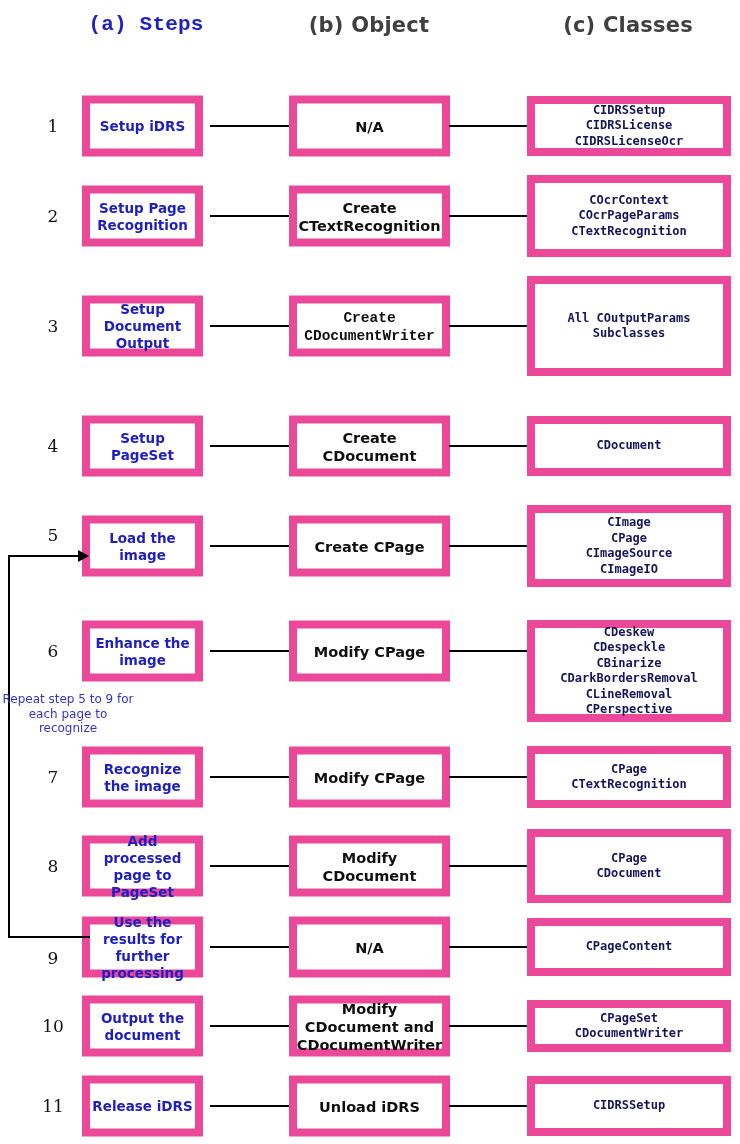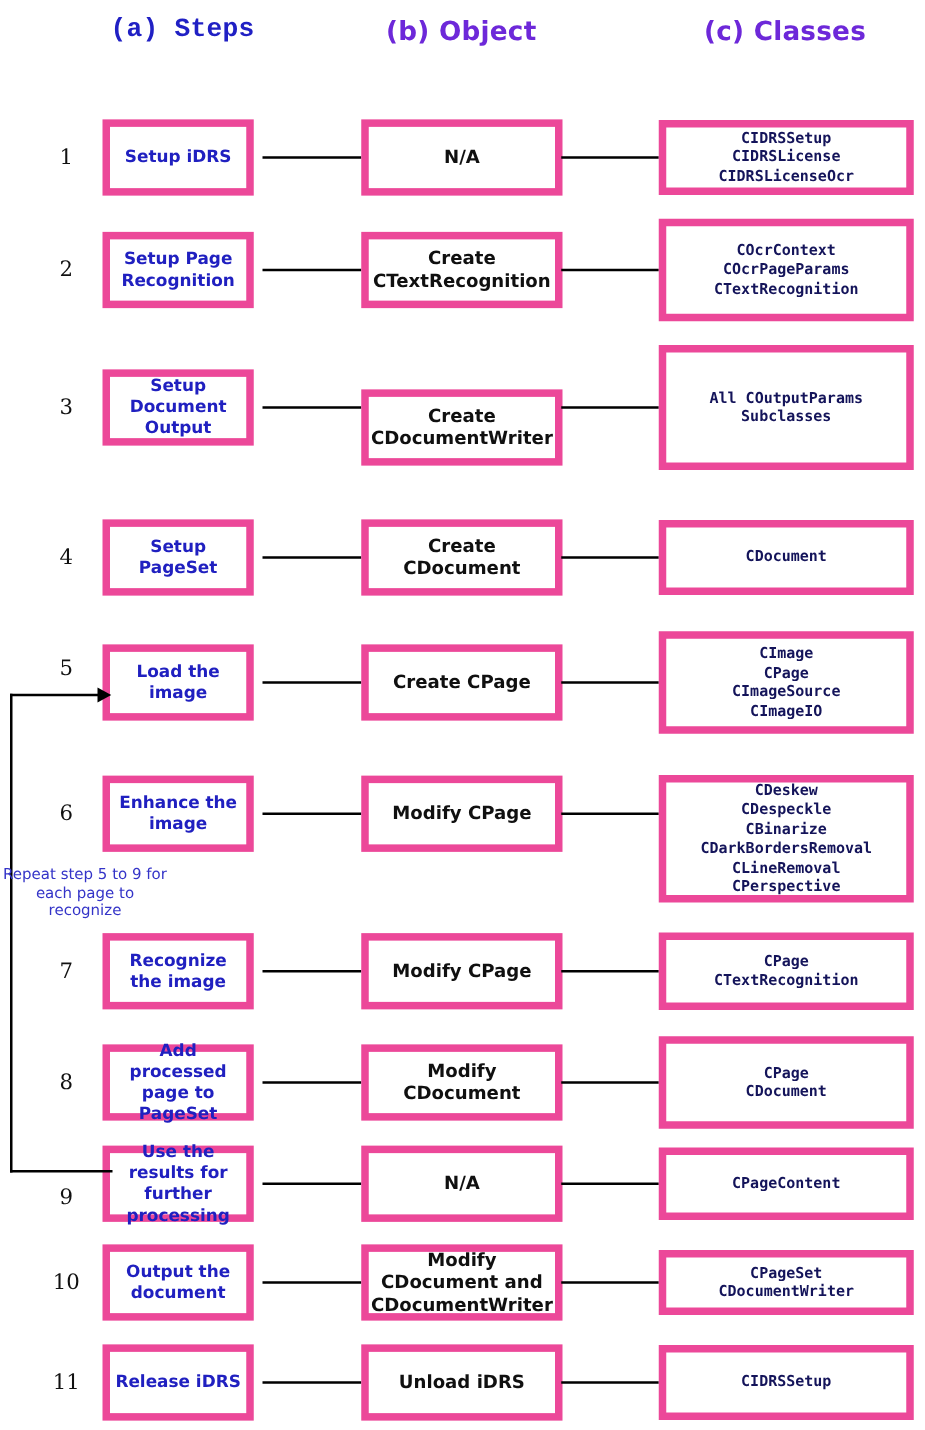--- a/index.html
+++ b/index.html
@@ -2,32 +2,32 @@
 <html><head>
 <meta charset="utf-8">
 <style>
   html,body{margin:0;padding:0;background:#ffffff;}
   #stage{
     position:relative;width:740px;height:1144px;background:#ffffff;
     font-family:"DejaVu Sans",sans-serif;overflow:hidden;
   }
   .col-header{
     position:absolute;top:13px;transform:translateX(-50%);
-    font-size:21px;font-weight:bold;color:#6d28d9;white-space:nowrap;
+    font-size:21px;font-weight:bold;color:#404040;white-space:nowrap;
     letter-spacing:0.2px;
   }
   .col-header.blue{color:#2020c4;}
   .row-num{
     position:absolute;left:32px;width:42px;text-align:center;
     transform:translateY(-50%);
     font-family:"DejaVu Serif",serif;font-size:17px;color:#111111;
   }
   .box{
     position:absolute;transform:translateY(-50%);
-    border:6px solid #ec4899;background:#ffffff;box-sizing:border-box;
+    border:8px solid #ec4899;background:#ffffff;box-sizing:border-box;
     display:flex;align-items:center;justify-content:center;text-align:center;
   }
   .step-box{left:82px;width:121px;height:61px;}
   .step-box .txt{
     font-size:13.5px;font-weight:bold;color:#2020c0;line-height:17px;
     padding:0 2px;
   }
   .object-box{left:289px;width:161px;height:61px;}
   .object-box .txt{
     font-size:14.5px;font-weight:bold;color:#101010;line-height:18px;
@@ -99,21 +99,21 @@
           <div>COcrPageParams</div>
           <div>CTextRecognition</div>
         </div>
   </div>
 
   <div class="row-num" style="top: 326px;">3</div>
   <div class="box step-box" style="top: 326px;">
     <div class="txt">Setup Document Output</div>
   </div>
   <div class="connector conn-left" style="top: 326px;"></div>
-  <div class="box object-box" style="top: 342px;">
+  <div class="box object-box" style="top: 326px; font-family: Liberation Mono, monospace;">
     <div class="txt">Create CDocumentWriter</div>
   </div>
   <div class="connector conn-right" style="top: 326px;"></div>
   <div class="box classes-box" style="top: 326px; height: 100px;">
     <div class="txt">
           <div>All COutputParams</div>
           <div>Subclasses</div>
         </div>
   </div>
 

